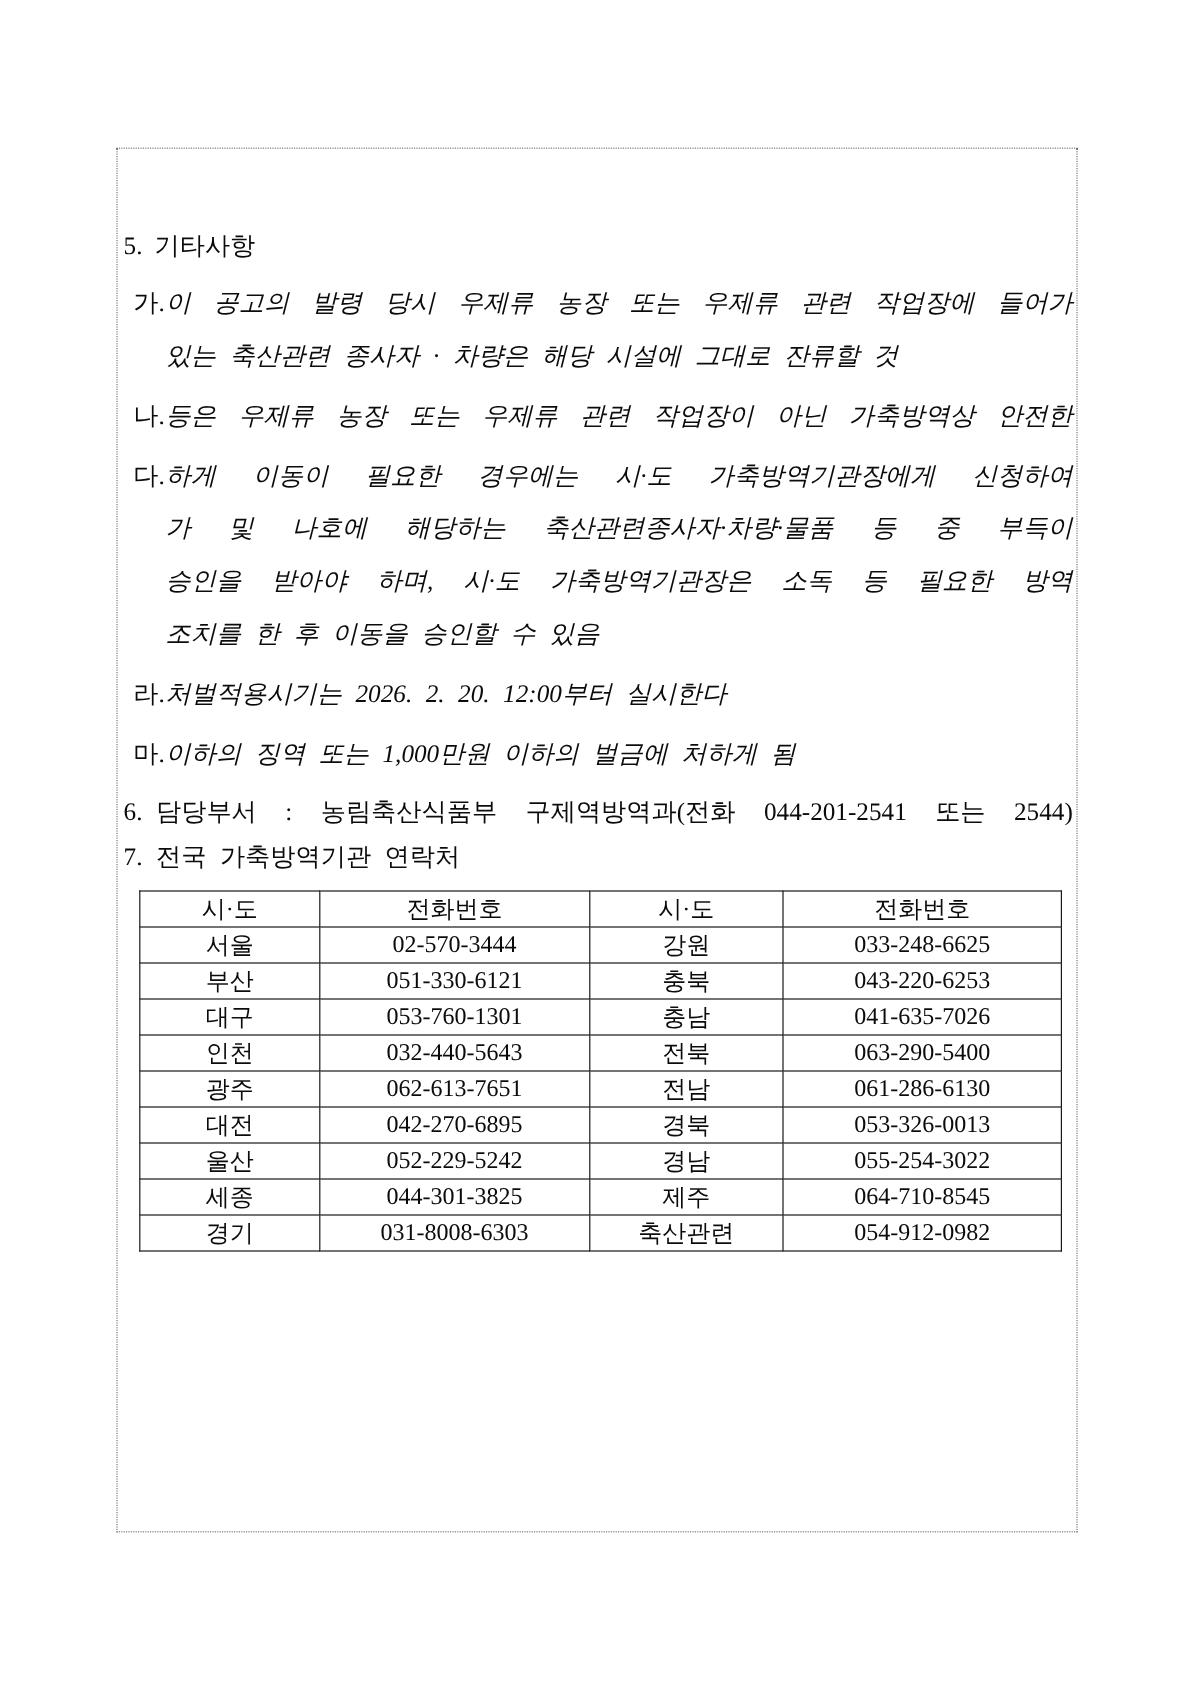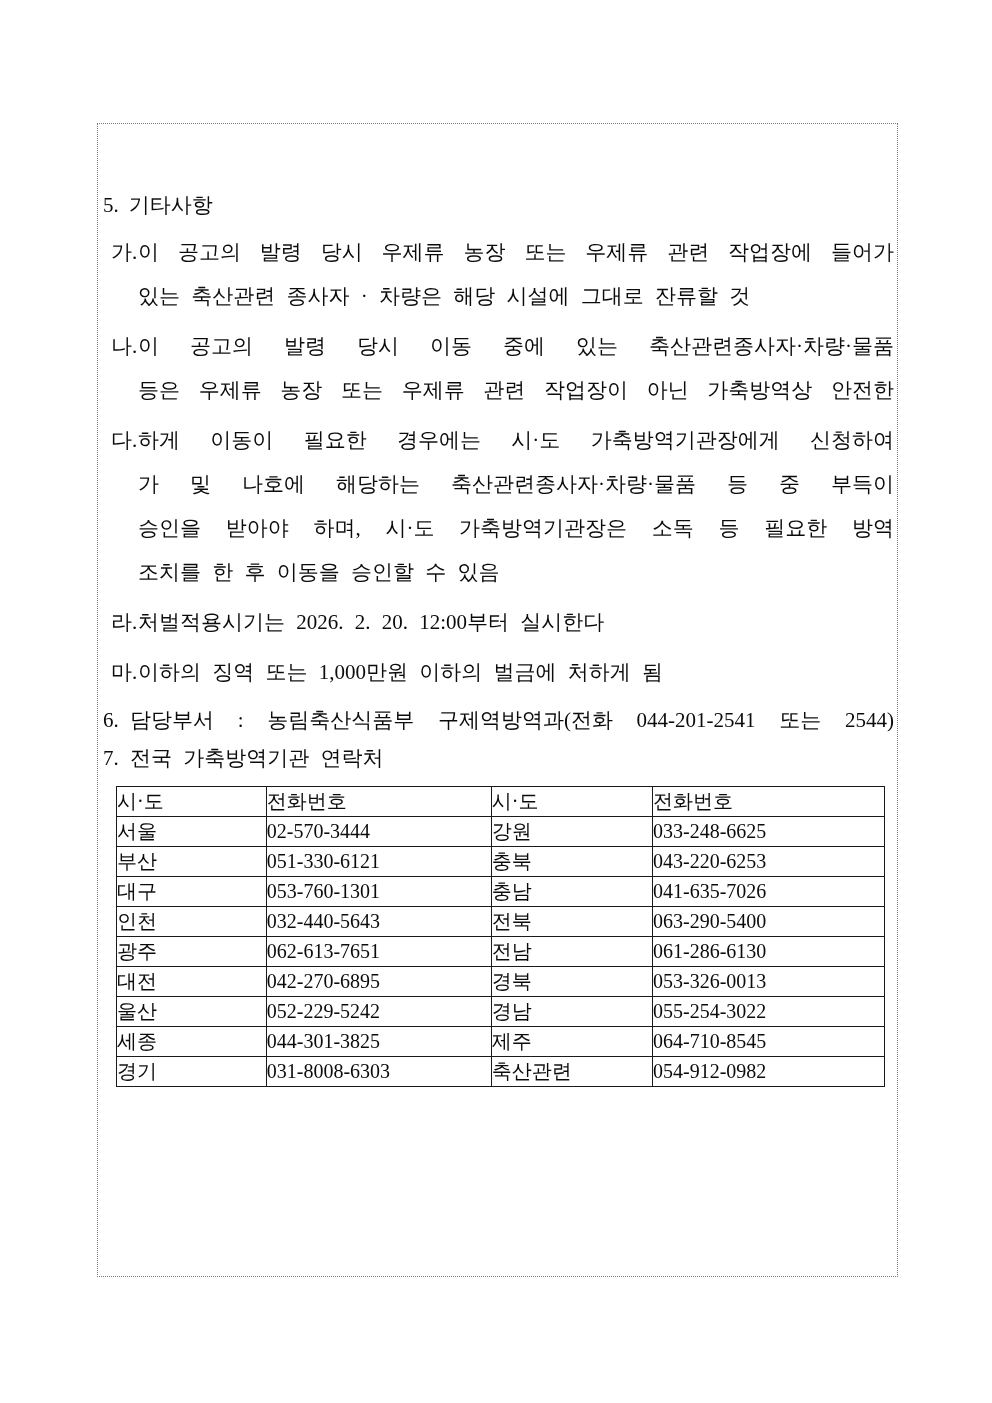--- a/index.html
+++ b/index.html
@@ -45,20 +45,21 @@
     flex: 0 0 27px;
   }
   .item-body {
     flex: 1;
     min-width: 0;
   }
   .line {
     text-align: justify;
     word-spacing: 6px;
     white-space: normal;
+    font-style: italic;
   }
   .line.j {
     text-align-last: justify;
     -moz-text-align-last: justify;
   }
   .section-line {
     display: flex;
     font-size: 21px;
     line-height: 36px;
     margin-top: 8px;
@@ -79,21 +80,21 @@
     margin: 10px 0 0 13px;
     width: 769px;
     border-collapse: collapse;
     table-layout: fixed;
     font-size: 20px;
   }
   table.contact th,
   table.contact td {
     border: 1px solid #1a1a1a;
     height: 29px;
-    text-align: left;
+    text-align: center;
     vertical-align: middle;
     font-weight: normal;
     padding: 0;
     overflow: hidden;
   }
 </style>
 </head>
 <body>
 
 <div class="frame">
@@ -107,21 +108,20 @@
       <div class="item-label">가.</div>
       <div class="item-body">
         <div class="line j">이 공고의 발령 당시 우제류 농장 또는 우제류 관련 작업장에 들어가</div>
         <div class="line">있는 축산관련 종사자 · 차량은 해당 시설에 그대로 잔류할 것</div>
       </div>
     </div>
 
     <div class="item">
       <div class="item-label">나.</div>
       <div class="item-body">
-        <div class="line j">이 공고의 발령 당시 이동 중에 있는 축산관련종사자·차량·물품</div>
         <div class="line j">등은 우제류 농장 또는 우제류 관련 작업장이 아닌 가축방역상 안전한</div>
       </div>
     </div>
 
     <div class="item">
       <div class="item-label">다.</div>
       <div class="item-body">
         <div class="line j">하게 이동이 필요한 경우에는 시·도 가축방역기관장에게 신청하여</div>
         <div class="line j">가 및 나호에 해당하는 축산관련종사자·차량·물품 등 중 부득이</div>
         <div class="line j">승인을 받아야 하며, 시·도 가축방역기관장은 소독 등 필요한 방역</div>

